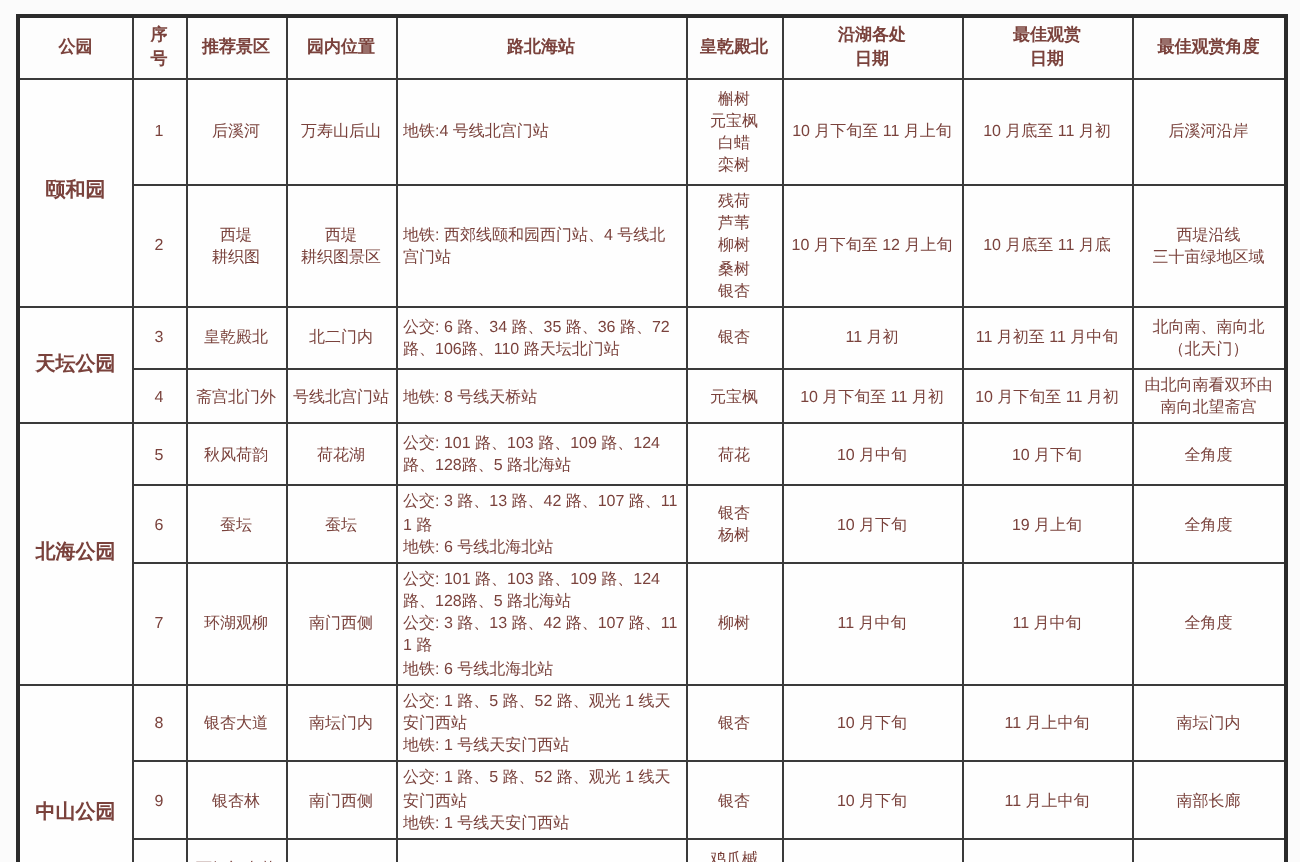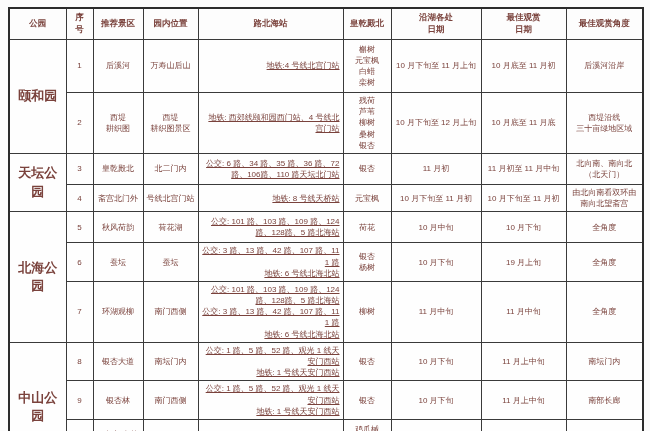--- a/index.html
+++ b/index.html
@@ -28,22 +28,22 @@
     word-break:break-all;
     color:#7a423c;
   }
   th{
     font-weight:bold;
     font-size:8.5px;
     height:26px;
     background:#fdfdfd;
   }
   td{background:#fefefe;}
-  td.park{font-weight:bold;font-size:13px;}
-  td.bus{text-align:right;text-decoration:underline;}
+  td.park{font-weight:bold;font-size:10px;}
+  td.bus{text-align:left;}
   col.c-park{width:57px;}
   col.c-no{width:27px;}
   col.c-spot{width:50px;}
   col.c-loc{width:55px;}
   col.c-bus{width:145px;}
   col.c-species{width:48px;}
   col.c-start{width:90px;}
   col.c-best{width:85px;}
   col.c-angle{width:77px;}
   tr.r-tall td{height:48px;}

